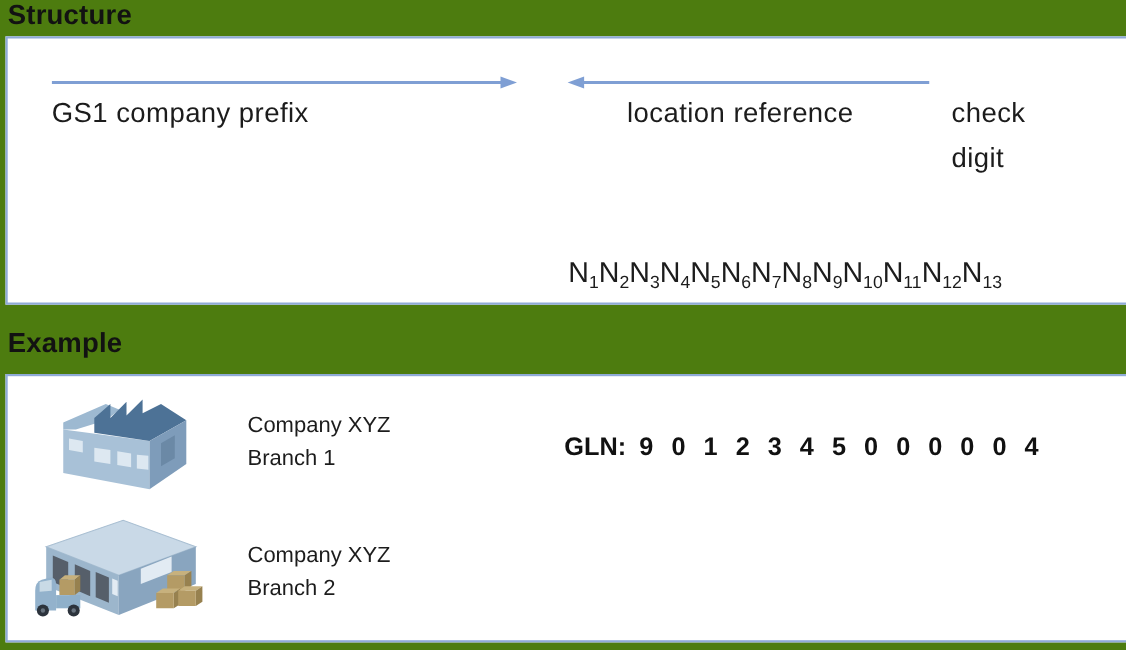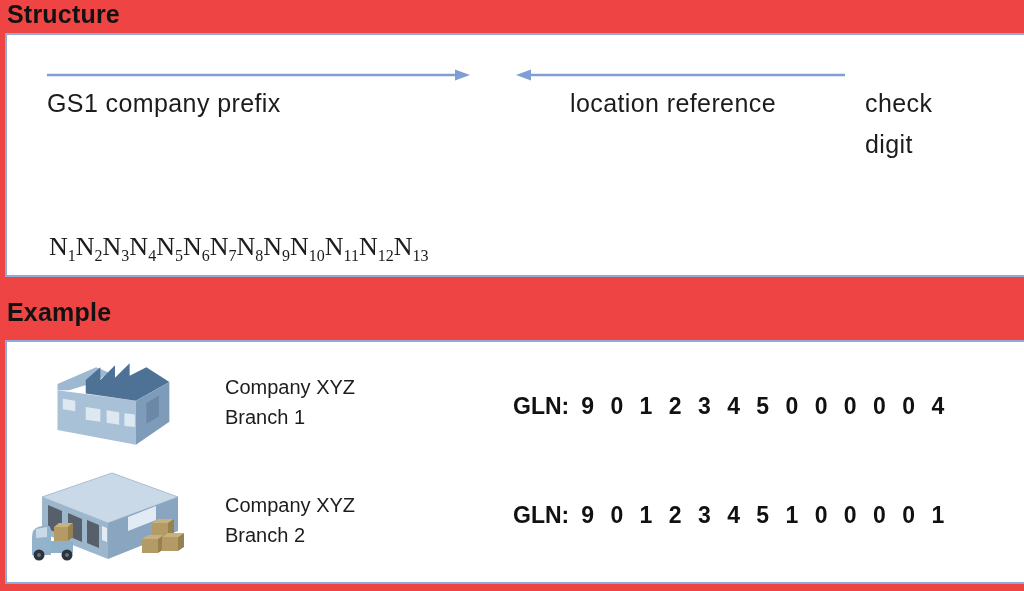--- a/index.html
+++ b/index.html
@@ -1,38 +1,38 @@
 <!DOCTYPE html>
 <html><head>
 <meta charset="utf-8">
 <style>
   html,body{margin:0;padding:0;background:#ffffff;}
   .page{
-    position:relative;width:1024px;height:591px;background:#ef4444;
+    position:relative;width:1024px;height:591px;background:#4d7c0f;
     font-family:"Liberation Sans",sans-serif;color:#1c1c1c;overflow:hidden;
   }
   .section-heading{
     position:absolute;left:7px;font-size:25px;font-weight:bold;color:#121212;
     letter-spacing:.2px;
   }
   .frame{
     position:absolute;left:5px;width:1009px;height:240px;
     border:2px solid #8faad7;background:#ffffff;box-sizing:content-box;padding-left:48px;
   }
   #structure-frame{top:33px;}
   #example-frame{top:340px;}
   .arrow{position:absolute;display:block;}
   .struct-label{
     position:absolute;font-size:25px;letter-spacing:.4px;line-height:41px;color:#1c1c1c;
   }
   .two-line div{white-space:nowrap;}
   .check-wrap{width:100px;}
   .n-row{
     position:absolute;left:42px;top:197px;width:862px;
-    display:flex;justify-content:flex-start;font-size:26px;color:#1c1c1c;font-family:Liberation Serif, serif;
+    display:flex;justify-content:flex-end;font-size:26px;color:#1c1c1c;
   }
   .n-cell{white-space:nowrap;}
   .n-cell .sub{font-size:16px;vertical-align:-6px;}
   .company-block{
     position:absolute;left:218px;font-size:20px;line-height:30px;color:#1c1c1c;
   }
   .gln-line{
     position:absolute;left:506px;font-size:23px;font-weight:bold;color:#111;
     white-space:nowrap;
   }
@@ -152,18 +152,15 @@
       <circle cx="9" cy="88" r="2" fill="#68737f"></circle>
       <circle cx="37" cy="88" r="5.5" fill="#2c333c"></circle>
       <circle cx="37" cy="88" r="2" fill="#68737f"></circle>
     </svg>
 
     <div class="company-block" style="top:148px;">
       <div>Company XYZ</div>
       <div>Branch 2</div>
     </div>
 
-    <div class="gln-line" style="top:160px;">
-      <span>GLN:</span><span class="digits">9 0 1 2 3 4 5 1 0 0 0 0 1</span>
-    </div>
 
   </div>
 </div>
 
 </body></html>

